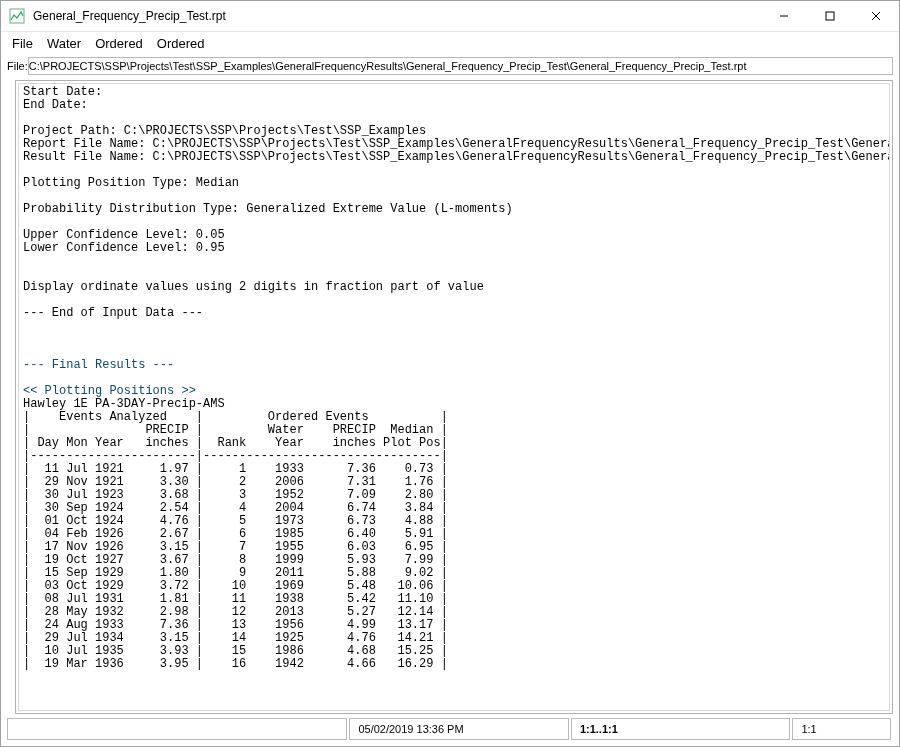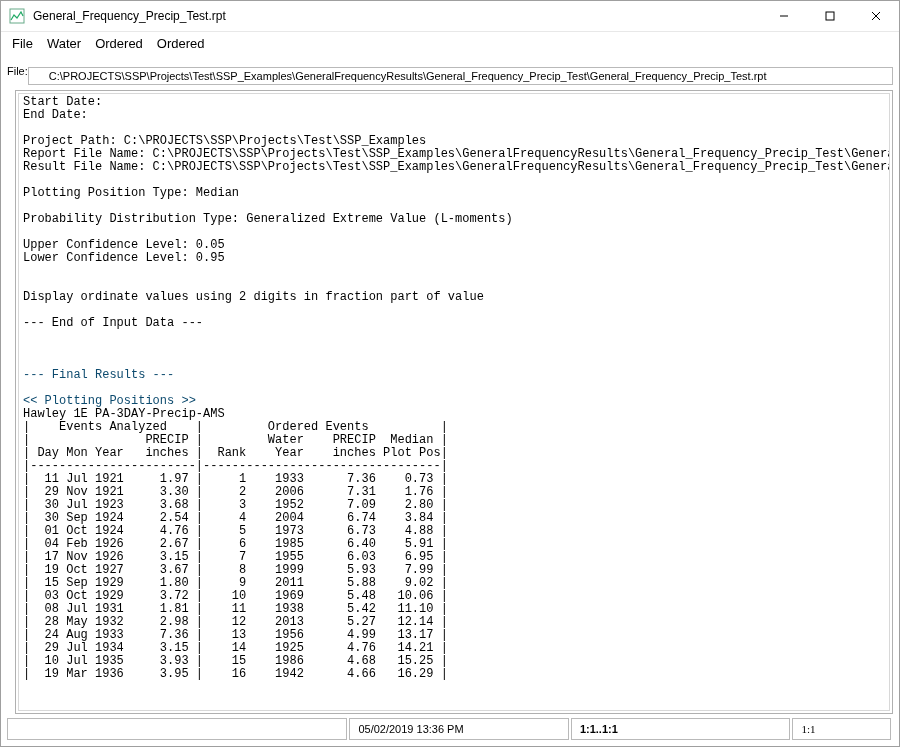--- a/index.html
+++ b/index.html
@@ -68,24 +68,23 @@
     font-size: 11px;
     background: #ffffff;
   }
   .file-row .label { color: #000; }
   .file-input {
     flex: 1;
     height: 18px;
     font-size: 11px;
     font-family: "Segoe UI", Tahoma, sans-serif;
     border: 1px solid #b9b9b9;
-    padding: 1px 20px;
+    padding: 1px 0;
     background: #fff;
     box-sizing: border-box;
-    margin-top: 10px;
   }
 
   
   .editor-wrap {
     flex: 1;
     margin: 0 6px 4px 14px;
     border: 1px solid #b0b0b0;
     background: #fff;
     display: flex;
     flex-direction: column;
@@ -133,21 +132,21 @@
     background: #fff;
     box-sizing: border-box;
     display: flex;
     align-items: center;
     padding: 0 8px;
     margin-right: 2px;
   }
   .sc-a { flex: 1.6; }
   .sc-b { flex: 1.0; }
   .sc-c { flex: 1.0; font-weight: bold; }
-  .sc-d { flex: 0.4; font-family: Liberation Serif, serif; }
+  .sc-d { flex: 0.4; }
 
   .editor .blue { color: #0c4a6e; }
 </style>
 </head>
 <body>
 
 <div class="window">
 
   <div class="titlebar">
     <span class="app-icon">

